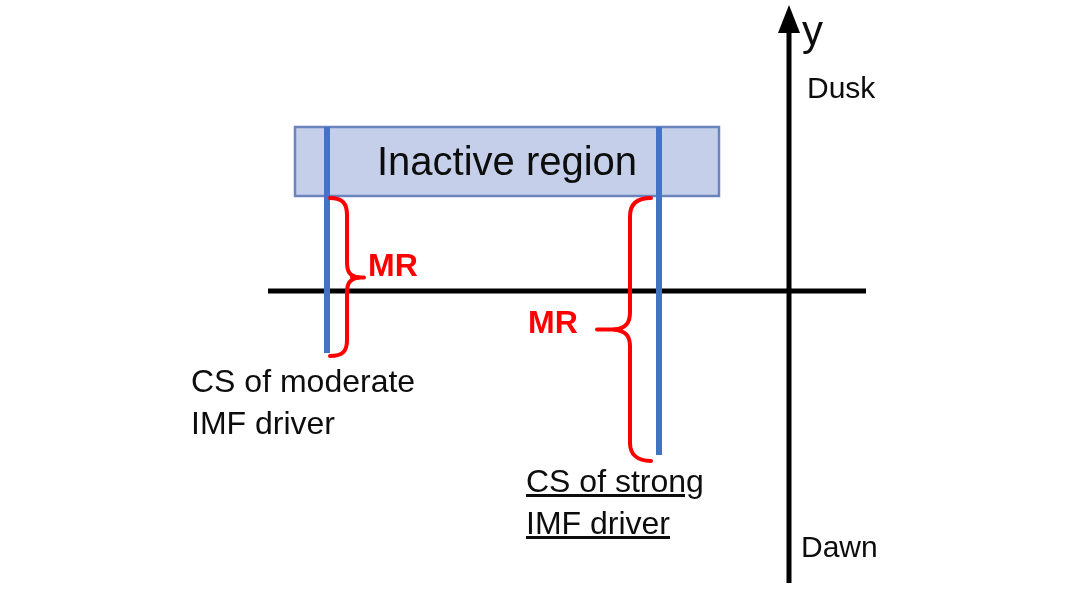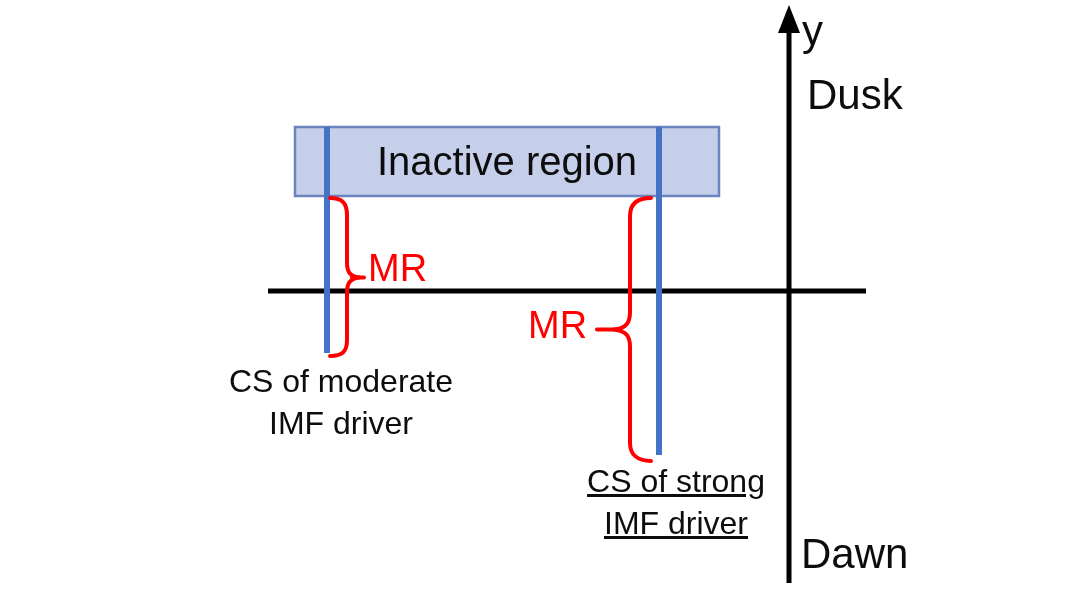--- a/index.html
+++ b/index.html
@@ -19,34 +19,34 @@
     font-family:"Liberation Sans", sans-serif;
     color:var(--text);
   }
   .stage svg{position:absolute;left:0;top:0;}
   .axis-line{stroke:var(--axis);stroke-width:5;}
   .axis-head{fill:var(--axis);}
   .cs-line{stroke:var(--current-sheet);stroke-width:6;}
   .inactive-rect{fill:var(--inactive-fill);stroke:var(--inactive-border);stroke-width:2.5;}
   .brace{stroke:var(--annotation);stroke-width:4;fill:none;stroke-linecap:round;stroke-linejoin:round;}
   .lbl{position:absolute;white-space:nowrap;line-height:1.08;}
-  .axis-lbl{font-size:42px;}
+  .axis-lbl{font-size:30px;}
   .y-lbl{left:802px;top:8px;font-size:42px;}
   .dusk-lbl{left:807px;top:72px;}
   .midnight-lbl{left:848px;top:297px;}
   .dawn-lbl{left:801px;top:531px;}
   .inactive-lbl{
     left:295px;top:127px;width:424px;height:69px;
     display:flex;align-items:center;justify-content:center;
     font-size:40px;
   }
-  .mr-lbl{font-size:38px;color:var(--annotation);}
+  .mr-lbl{font-size:32px;color:var(--annotation);font-weight:bold;}
   .mr-left{left:368px;top:248px;}
   .mr-right{left:528px;top:305px;}
-  .cs-lbl{position:absolute;width:300px;text-align:center;font-size:32px;line-height:42px;}
+  .cs-lbl{position:absolute;width:300px;text-align:left;font-size:32px;line-height:42px;}
   .cs-moderate{left:191px;top:360px;}
   .cs-strong{left:526px;top:460px;text-decoration:underline;}
 </style>
 </head>
 <body>
 
 <div class="stage">
 
   <svg width="1076" height="606" viewBox="0 0 1076 606">
 

